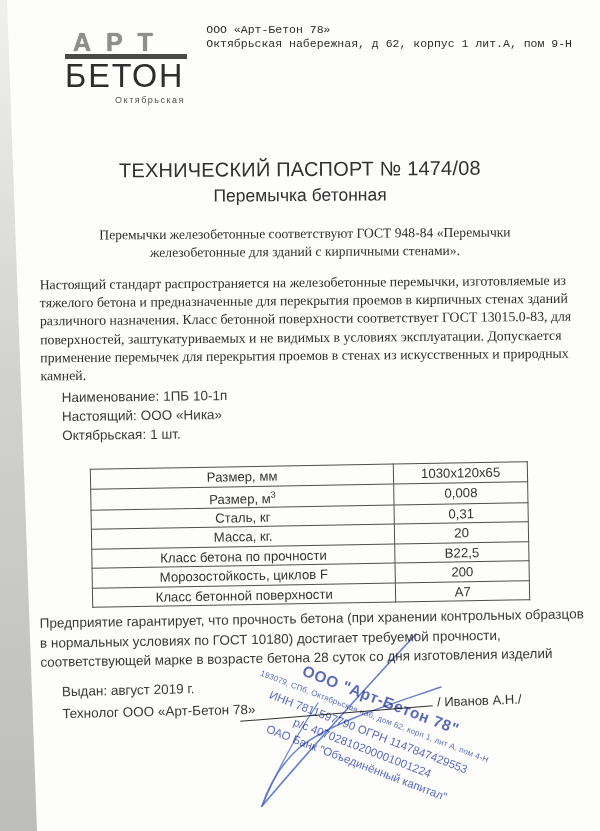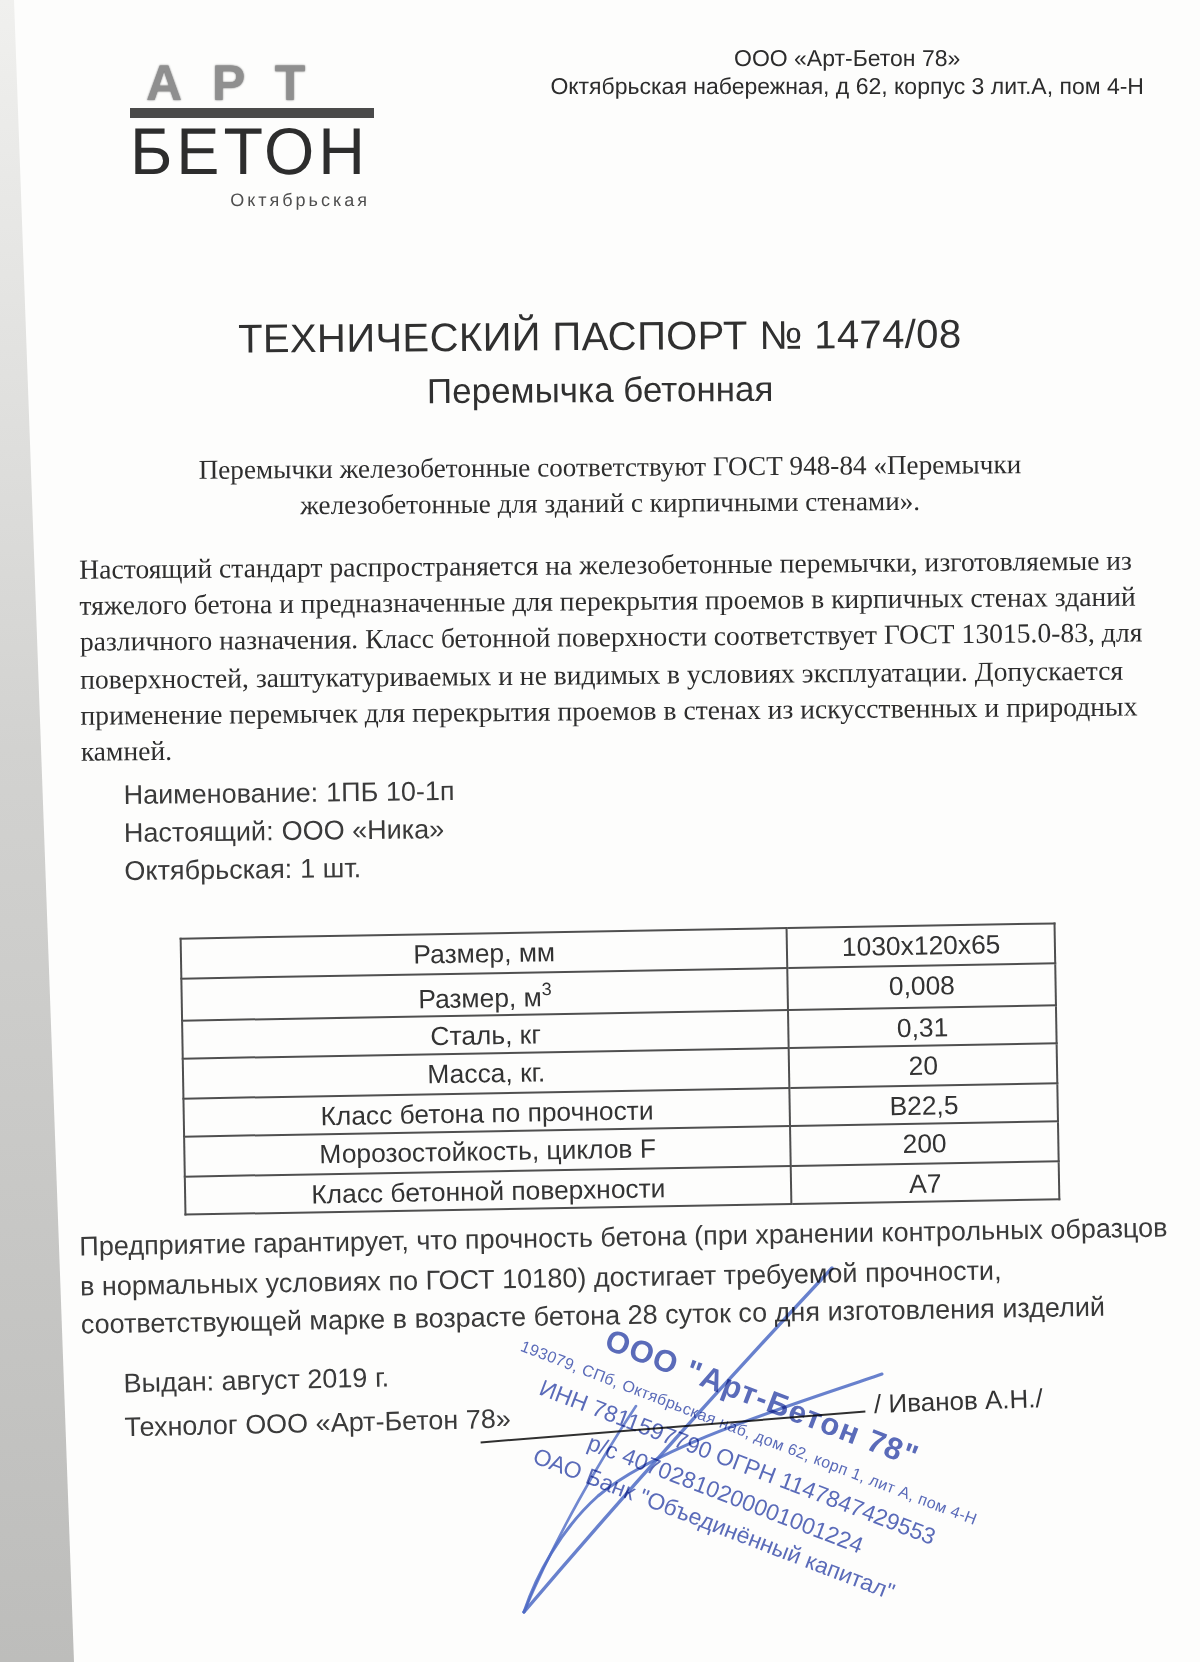--- a/index.html
+++ b/index.html
@@ -11,22 +11,22 @@
     clip-path:polygon(0 0,7px 0,37px 100%,0 100%);
     background:linear-gradient(to bottom,#f0f0ee 0%,#d2d2d0 45%,#bdbdbb 100%);}
   
   .logo{position:absolute;left:53px;top:30px;width:122px;margin-left:12px;}
   .logo-top{font-size:25px;font-weight:bold;color:#8f8f8f;letter-spacing:15px;
     padding-left:8px;text-shadow:0 0 1px #5a5a5a;line-height:24px;}
   .logo-bar{height:5px;background:#4a4a4a;margin-top:0px;}
   .logo-bottom{font-size:33px;color:#2d2d2d;letter-spacing:2px;line-height:33px;transform:scaleX(.98);transform-origin:left;}
   .logo-tag{font-size:9px;letter-spacing:1.5px;color:#4e4e4e;text-align:right;margin-top:3px;padding-right:2px;}
   
-  .company{position:absolute;right:28px;top:23px;text-align:center;
-    font-family:Liberation Sans, sans-serif;font-size:11.5px;line-height:14.4px;color:#2c2c2c;}
+  .company{position:absolute;right:28px;top:23px;text-align:left;
+    font-family:Liberation Mono, monospace;font-size:11.5px;line-height:14.4px;color:#2c2c2c;}
   
   .doc-title{position:absolute;left:0;right:0;top:158px;text-align:center;color:#303030;transform:rotate(-.4deg);}
   .doc-title .t1{font-size:20px;letter-spacing:.2px;}
   .doc-title .t2{font-size:17.5px;margin-top:4px;}
   
   .intro{position:absolute;left:55px;right:45px;top:225px;text-align:center;
     font-family:"Liberation Serif",serif;font-size:13.6px;line-height:17.6px;color:#2e2e2e;transform:rotate(-.4deg);}
   
   .bodypar{position:absolute;left:40px;top:274px;width:542px;
     font-family:"Liberation Serif",serif;font-size:13.8px;line-height:18.2px;color:#2e2e2e;transform:rotate(-.5deg);}
@@ -67,21 +67,21 @@
 
   <div class="logo">
     <div class="logo-top">АРТ</div>
     <div class="logo-bar"></div>
     <div class="logo-bottom">БЕТОН</div>
     <div class="logo-tag">Октябрьская</div>
   </div>
 
   <div class="company">
     <div>ООО «Арт-Бетон 78»</div>
-    <div>Октябрьская набережная, д 62, корпус 3 лит.А, пом 4-Н</div>
+    <div>Октябрьская набережная, д 62, корпус 1 лит.А, пом 9-Н</div>
   </div>
 
   <div class="doc-title">
     <div class="t1">ТЕХНИЧЕСКИЙ ПАСПОРТ № 1474/08</div>
     <div class="t2">Перемычка бетонная</div>
   </div>
 
   <div class="intro">Перемычки железобетонные соответствуют ГОСТ 948-84 «Перемычки железобетонные для зданий с кирпичными стенами».</div>
 
   <div class="bodypar">Настоящий  стандарт распространяется на железобетонные перемычки, изготовляемые из тяжелого бетона и предназначенные для перекрытия проемов в кирпичных стенах зданий различного назначения. Класс бетонной поверхности соответствует ГОСТ 13015.0-83, для поверхностей, заштукатуриваемых и не видимых в условиях эксплуатации. Допускается применение перемычек для перекрытия проемов в стенах из искусственных и природных камней.</div>

